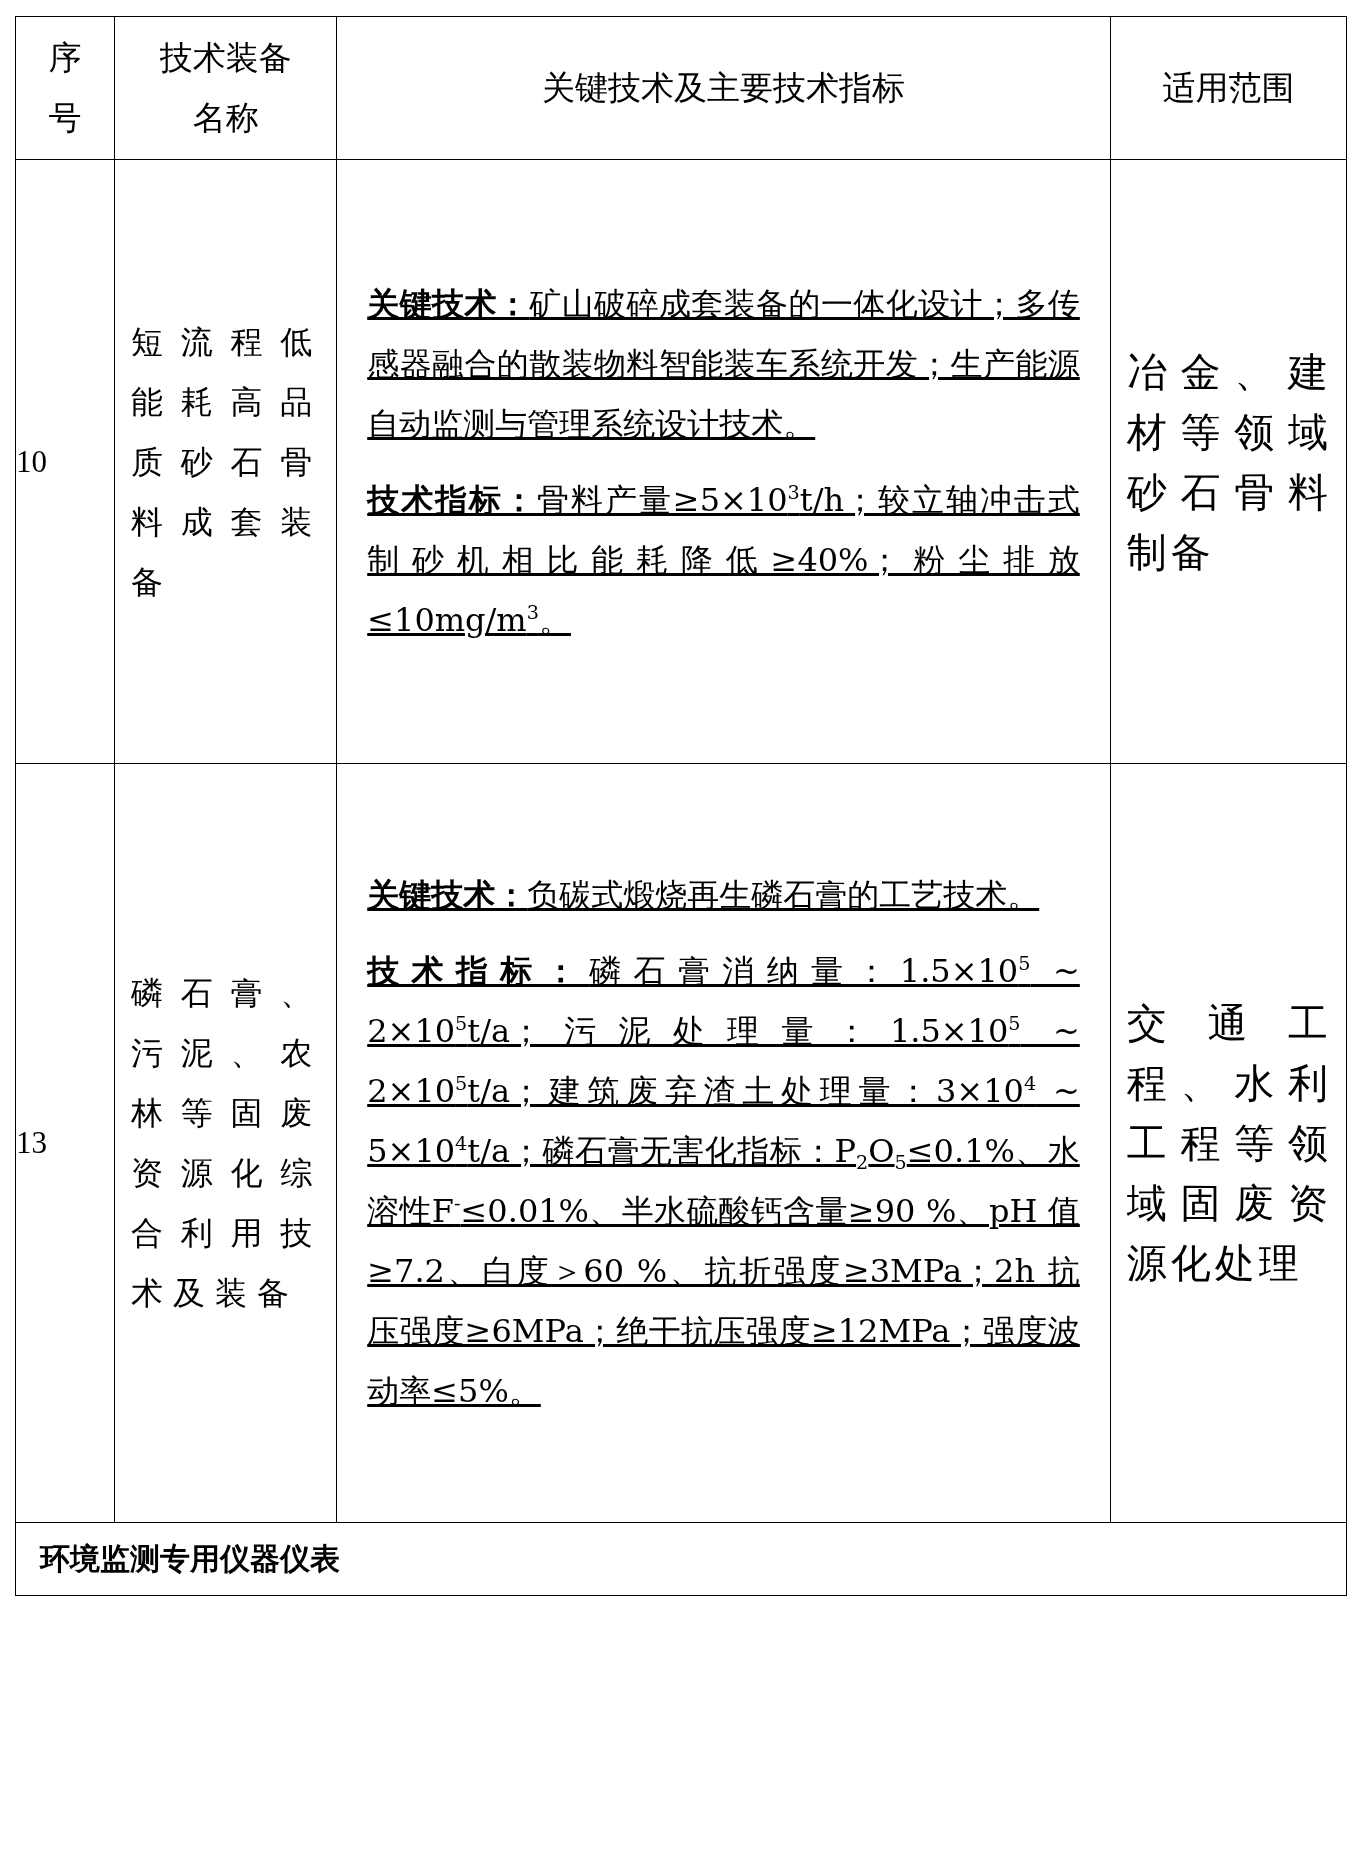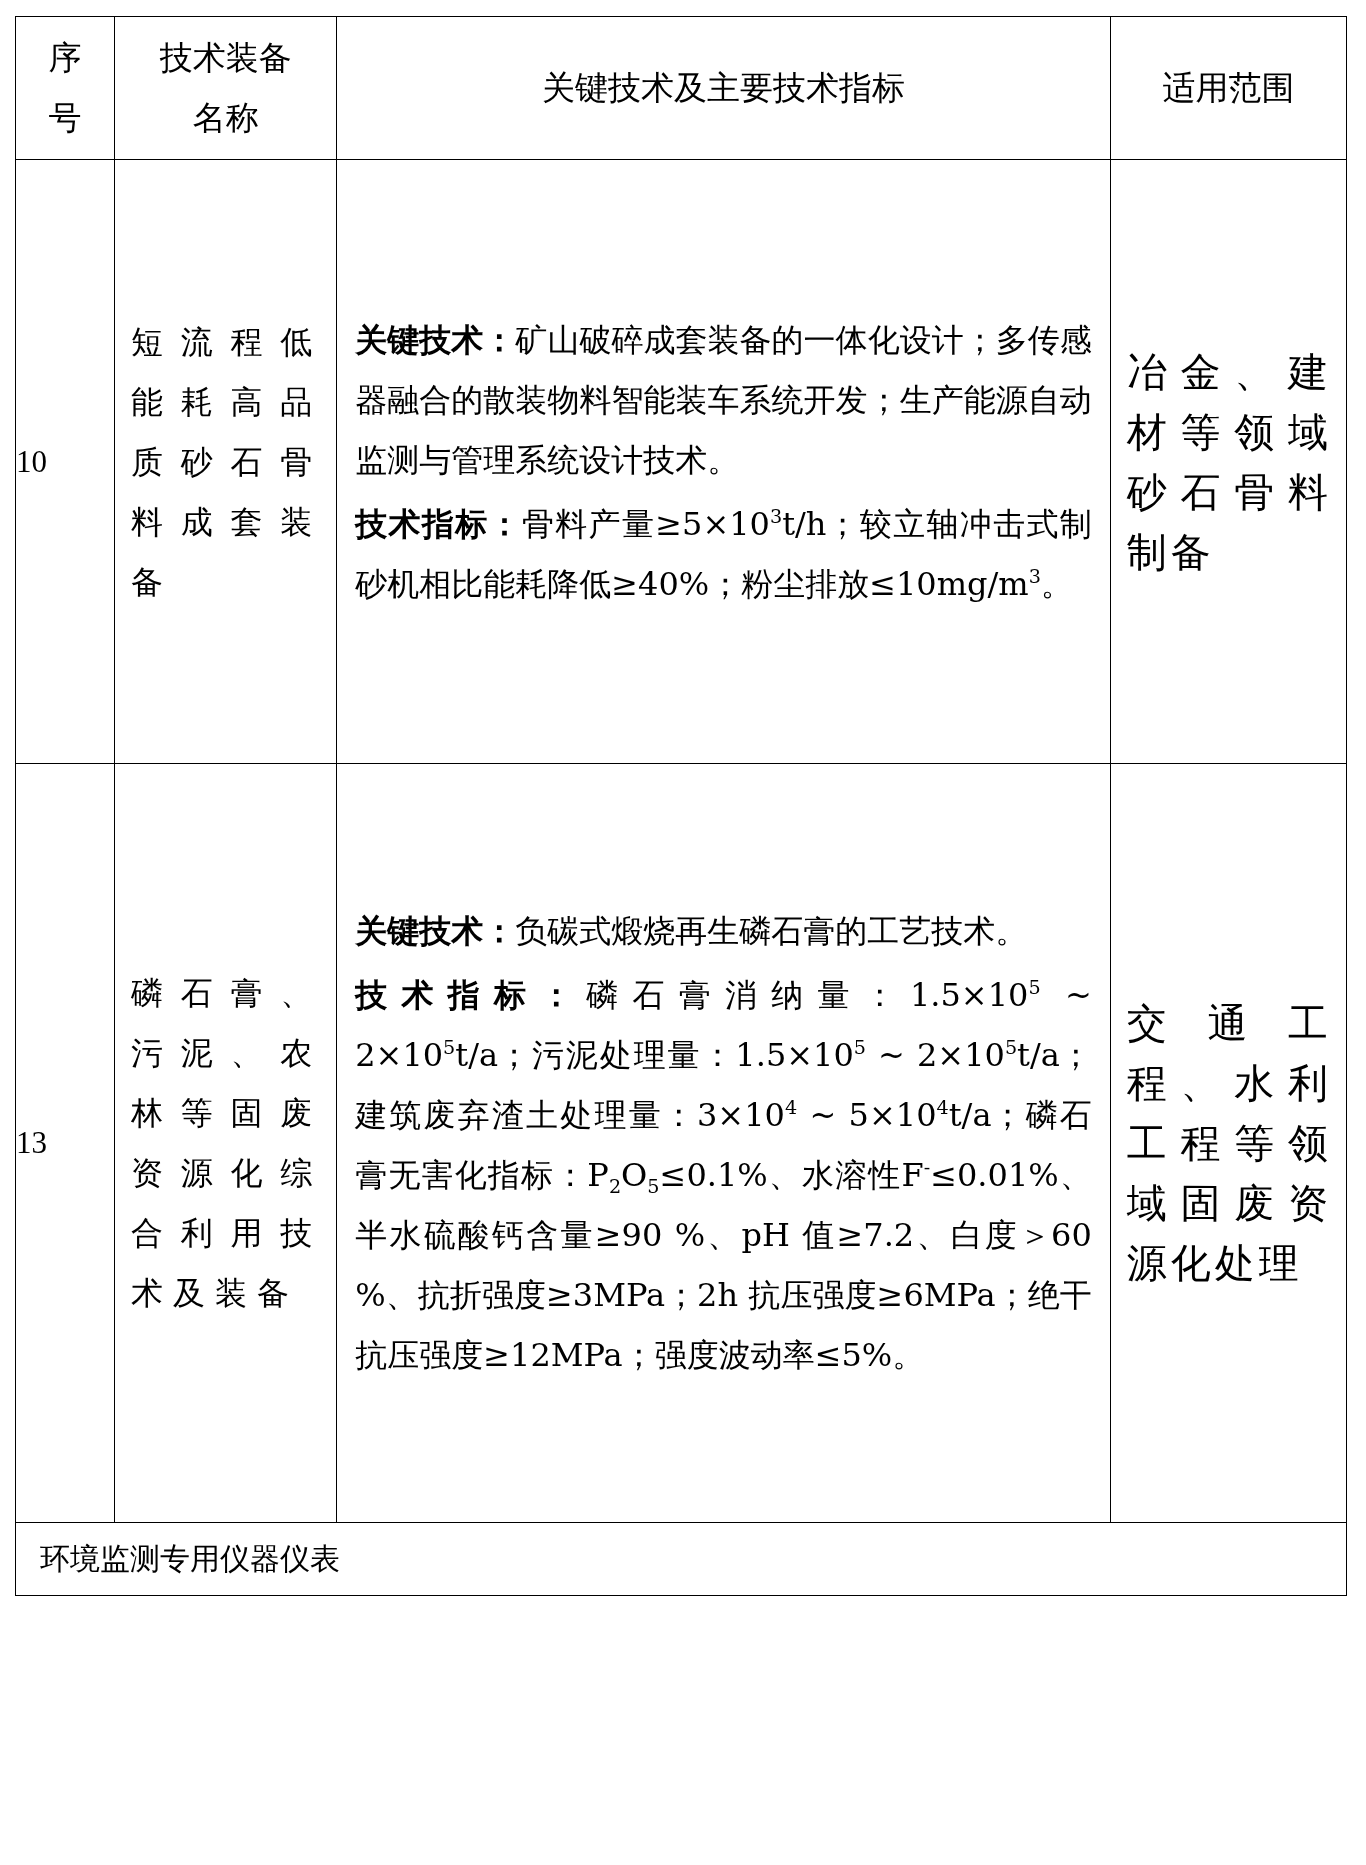--- a/index.html
+++ b/index.html
@@ -9,28 +9,28 @@
                border-collapse:collapse; table-layout:fixed; }
   table.main td, table.main th { border:1.5px solid #000; padding:0; vertical-align:middle; }
   .c1 { width:99px; } .c2 { width:222px; } .c3 { width:773px; } .c4 { width:236px; }
   .hdr th { height:142px; font-weight:normal; font-family:"DejaVu Sans","Liberation Sans",sans-serif;
             font-size:33px; line-height:60px; text-align:center; }
   .seq { text-align:left; font-family:"Liberation Serif",serif; font-size:31px; }
   .name { font-size:32px; line-height:60px; padding:0 14px 0 16px !important;
           text-align:justify; letter-spacing:10px; }
   .desc { font-size:32px; line-height:60px; padding:0 14px 0 14px !important;
           text-align:justify; }
-  .desc p { margin:4px; }
+  .desc p { margin:16px;text-decoration:underline; }
   .desc b { font-family:"DejaVu Sans","Liberation Sans",sans-serif; font-weight:bold; }
   .scope { font-size:40px; line-height:60px; padding:0 14px 0 16px !important;
            text-align:justify; letter-spacing:4px; }
   .r10 td { height:603px; }
   .r11 td { height:758px; }
   .foot td { height:72px; padding-left:24px !important; font-family:"DejaVu Sans","Liberation Sans",sans-serif;
-             font-size:30px; font-weight:normal; }
+             font-size:30px; font-weight:bold; }
   sup { font-size:60%; line-height:0; vertical-align:super; }
   sub { font-size:60%; line-height:0; vertical-align:sub; }
 </style>
 </head>
 <body>
 
 <table class="main">
   <colgroup>
     <col class="c1">
       <col class="c2">

